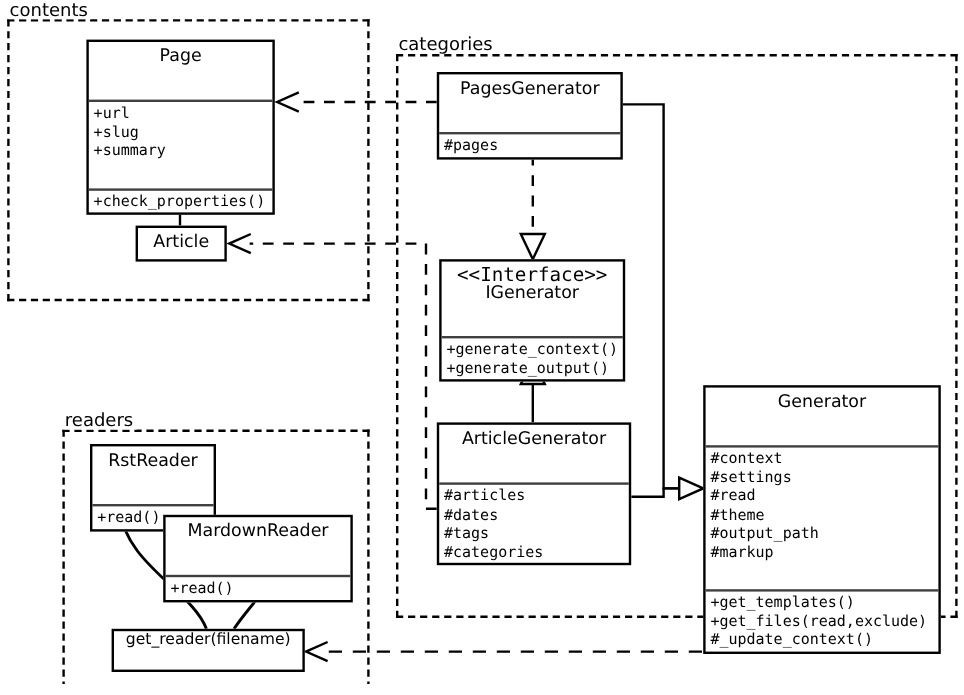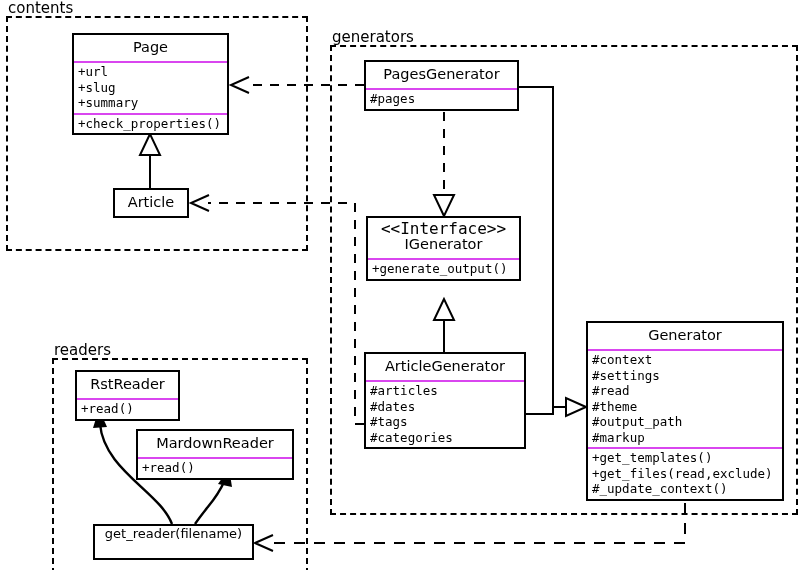--- a/index.html
+++ b/index.html
@@ -56,22 +56,23 @@
   .cls-stereo {
     font-family: "DejaVu Sans Mono", monospace;
     font-weight: normal;
     font-size: 16px;
     text-align: center;
     padding: 3px 6px 0 6px;
     color: #000;
     line-height: 15px;
   }
   .cls-sec {
-    border-top: 2px solid #d946ef;
+    border-top: 2px solid #404040;
     padding: 1px 0 2px 0;
+    margin-top: 22px;
   }
   .cls-item {
     font-family: "DejaVu Sans Mono", monospace;
     font-size: 12.5px;
     color: #000;
     line-height: 15.5px;
     padding: 0 2px 0 4px;
     white-space: nowrap;
   }
   .fn-box {
@@ -155,21 +156,21 @@
     <g>
       <path d="M 195,524 C 208,505 216,500 224,482" fill="none" stroke="#000" stroke-width="2.4"></path>
       <polygon points="229,468 218,484 232,487" fill="#000"></polygon>
     </g>
   </svg>
 
   <div class="package" style="left:6px; top:16px; width:302px; height:235px;"></div>
   <div class="pkg-label" style="left:6px; top:0px;">contents</div>
 
   <div class="package" style="left:330px; top:45px; width:468px; height:470px;"></div>
-  <div class="pkg-label" style="left:330px; top:29px;">generators</div>
+  <div class="pkg-label" style="left:330px; top:29px;">categories</div>
 
   <div class="package" style="left:52px; top:358px; width:256px; height:216px;"></div>
   <div class="pkg-label" style="left:52px; top:342px;">readers</div>
 
   <div class="cls" style="left:72px; top:33px; width:157px;">
     <div class="cls-name">Page</div>
     <div class="cls-sec">
       <div class="cls-item">+url</div>
       <div class="cls-item">+slug</div>
       <div class="cls-item">+summary</div>
@@ -187,20 +188,21 @@
     <div class="cls-name">PagesGenerator</div>
     <div class="cls-sec">
       <div class="cls-item">#pages</div>
     </div>
   </div>
 
   <div class="cls" style="left:366px; top:216px; width:155px;">
     <div class="cls-stereo">&lt;&lt;Interface&gt;&gt;</div>
     <div class="cls-name" style="padding-top:0px;">IGenerator</div>
     <div class="cls-sec">
+      <div class="cls-item">+generate_context()</div>
       <div class="cls-item">+generate_output()</div>
     </div>
   </div>
 
   <div class="cls" style="left:364px; top:352px; width:162px;">
     <div class="cls-name">ArticleGenerator</div>
     <div class="cls-sec">
       <div class="cls-item">#articles</div>
       <div class="cls-item">#dates</div>
       <div class="cls-item">#tags</div>

